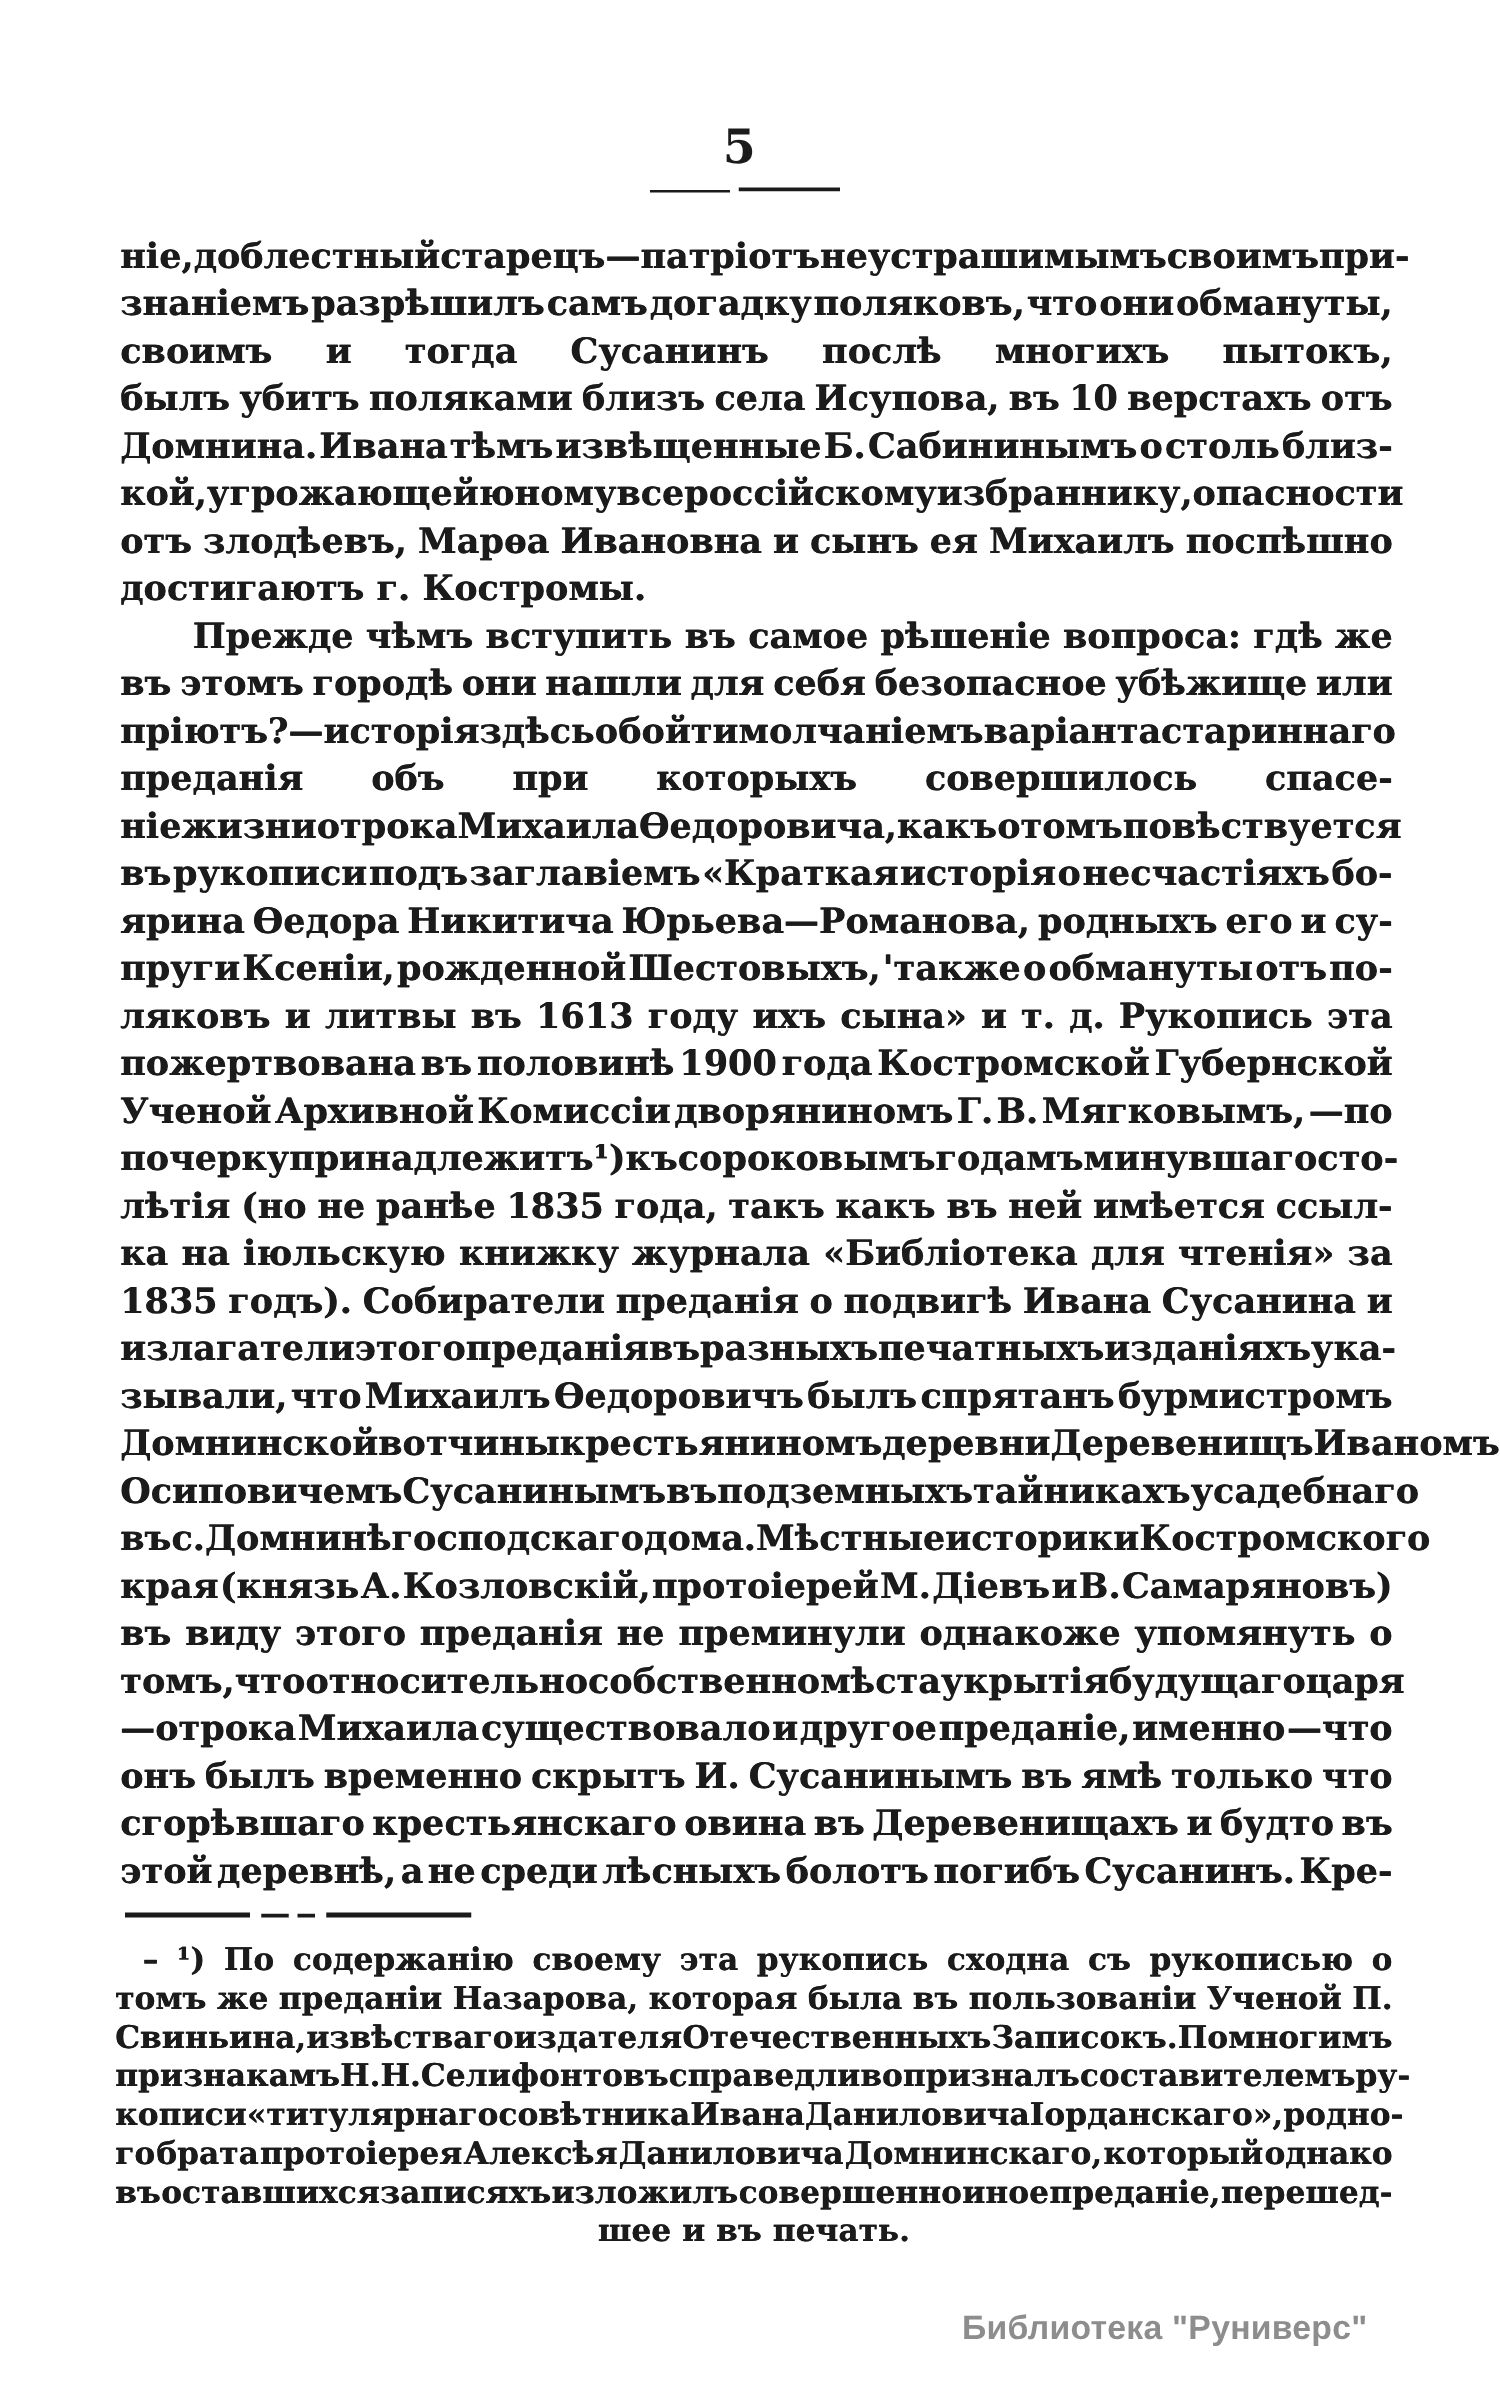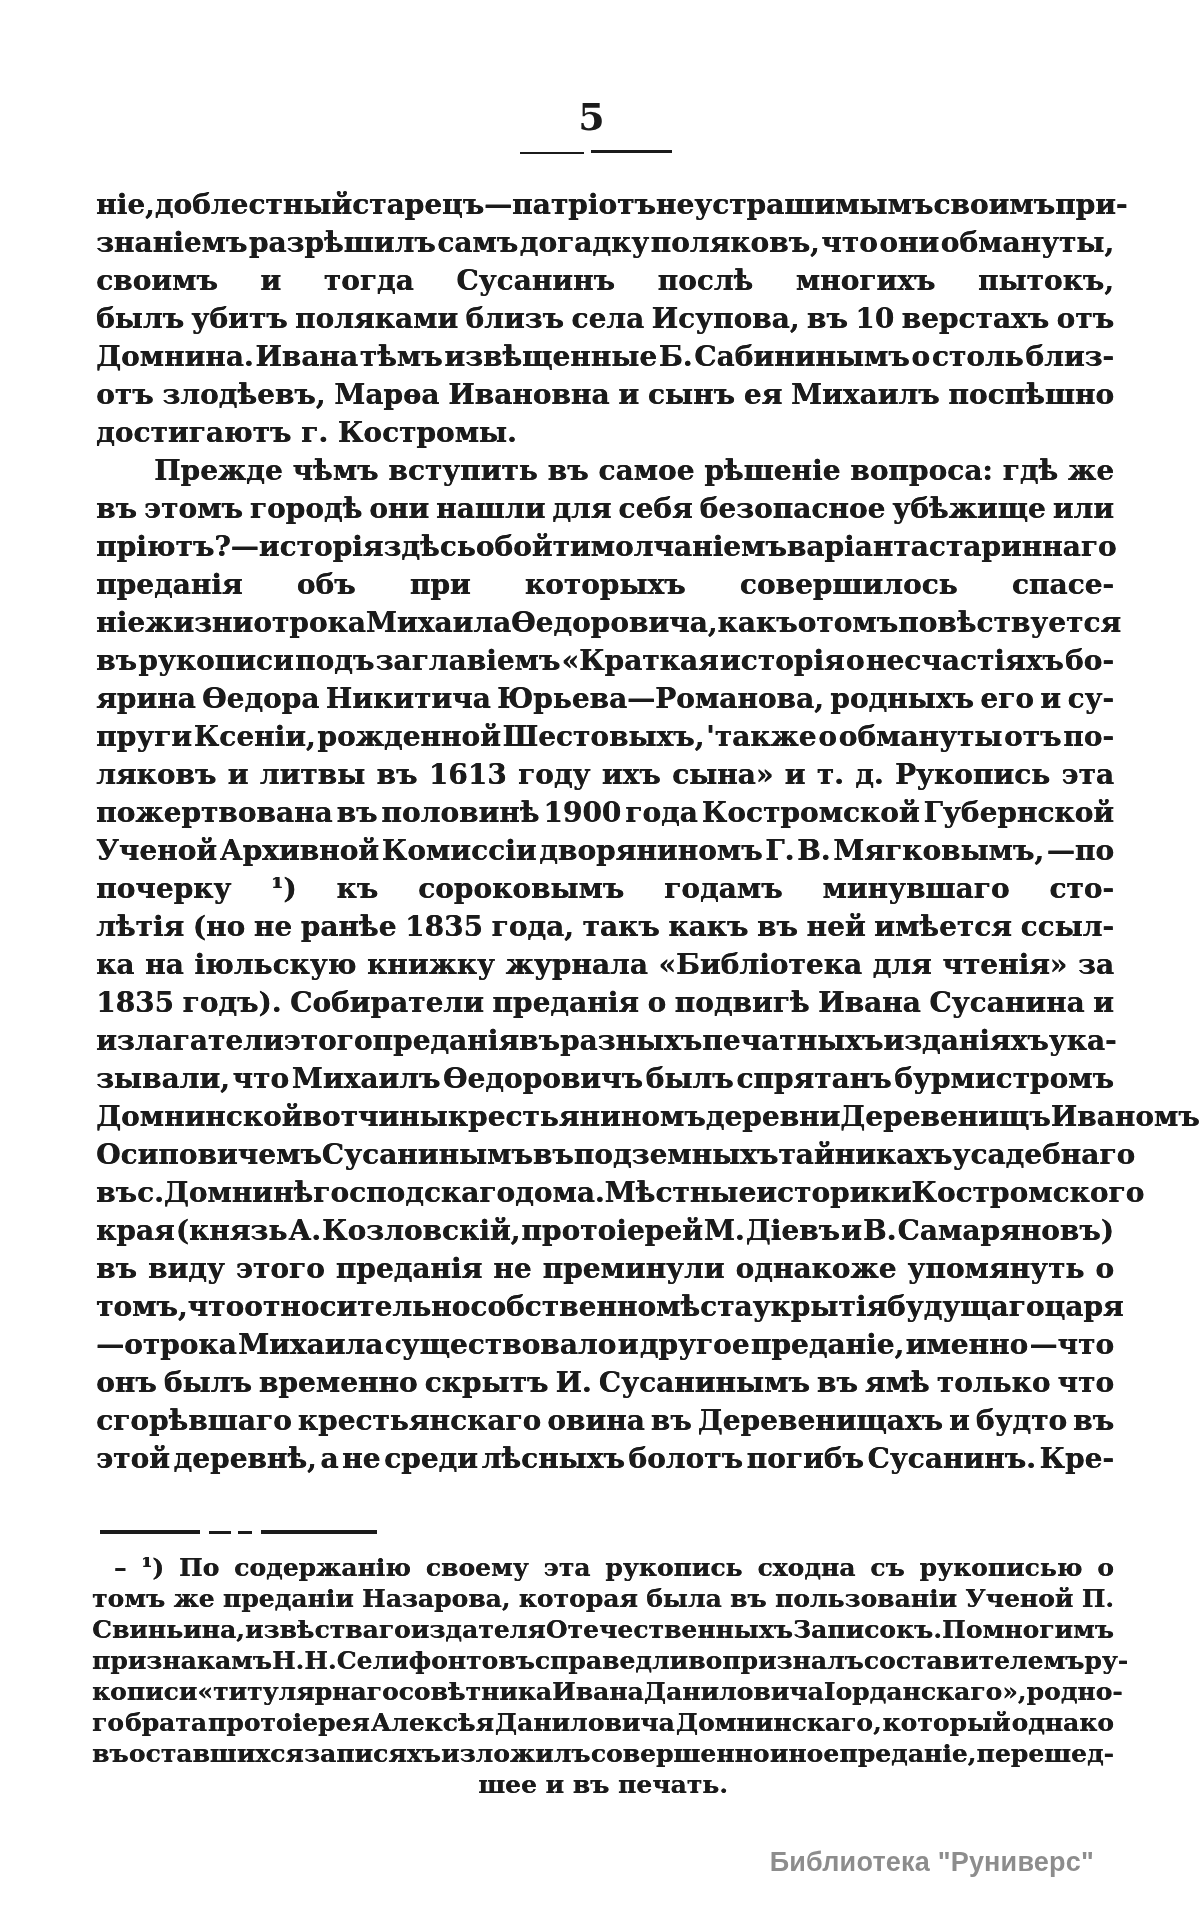--- a/index.html
+++ b/index.html
@@ -165,20 +165,28 @@
         <span>Ивана</span>
         <span>тѣмъ</span>
         <span>извѣщенные</span>
         <span>Б.</span>
         <span>Сабининымъ</span>
         <span>о</span>
         <span>столь</span>
         <span>близ-</span>
       </div>
       <div class="line">
+        <span>кой,</span>
+        <span>угрожающей</span>
+        <span>юному</span>
+        <span>всероссійскому</span>
+        <span>избраннику,</span>
+        <span>опасности</span>
+      </div>
+      <div class="line">
         <span>отъ</span>
         <span>злодѣевъ,</span>
         <span>Марѳа</span>
         <span>Ивановна</span>
         <span>и</span>
         <span>сынъ</span>
         <span>ея</span>
         <span>Михаилъ</span>
         <span>поспѣшно</span>
       </div>
@@ -294,20 +302,21 @@
         <span>Архивной</span>
         <span>Комиссіи</span>
         <span>дворяниномъ</span>
         <span>Г.</span>
         <span>В.</span>
         <span>Мягковымъ,</span>
         <span>—по</span>
       </div>
       <div class="line">
         <span>почерку</span>
+        <span>принадлежитъ</span>
         <span>¹)</span>
         <span>къ</span>
         <span>сороковымъ</span>
         <span>годамъ</span>
         <span>минувшаго</span>
         <span>сто-</span>
       </div>
       <div class="line">
         <span>лѣтія</span>
         <span>(но</span>

